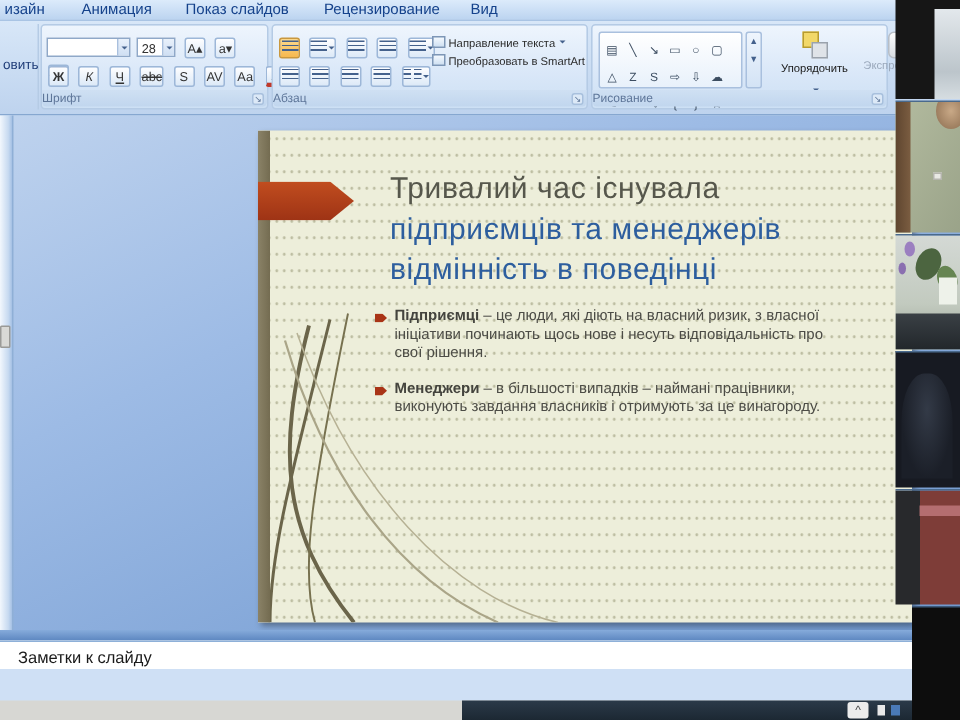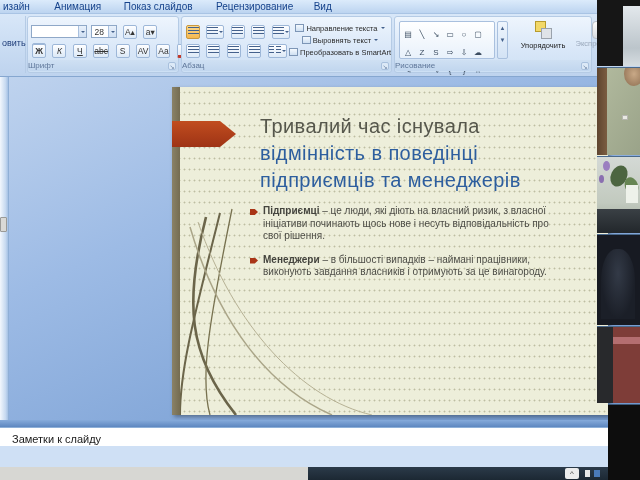--- a/index.html
+++ b/index.html
@@ -31,21 +31,21 @@
   .btn.dis,.dis{color:#9aa8bb;}
   .combo{display:inline-block;height:13px;border:1px solid #8fa8c8;background:#fff;
     font-size:8.5px;line-height:12px;color:#333;vertical-align:top;position:relative;padding-right:9px;padding-left:2px;}
   .combo .arr{position:absolute;right:0;top:0;width:8px;height:100%;
     background:linear-gradient(#e9f1fb,#cfdff3);border-left:1px solid #a9c0de;}
   .combo .arr:after{content:"";position:absolute;left:2px;top:5px;border:2px solid transparent;border-top-color:#44618c;}
   .lines{display:inline-block;width:11px;height:8px;
     background:repeating-linear-gradient(#44618c 0 1px,transparent 1px 3px);}
   .minicaret{display:inline-block;width:0;height:0;border:2px solid transparent;border-top-color:#44618c;margin-left:1px;}
 
-  .txtbtn{height:12px;font-size:7.5px;color:#2a2a2a;white-space:nowrap;line-height:12px;overflow:hidden;text-align:center;}
+  .txtbtn{height:12px;font-size:7.5px;color:#2a2a2a;white-space:nowrap;line-height:12px;overflow:hidden;}
   .txtbtn .tbi{display:inline-block;width:9px;height:8px;border:1px solid #7d96b6;
     background:linear-gradient(#f4f9fe,#cfe0f2);vertical-align:-1px;margin-right:2px;}
 
   .shapecell{display:inline-block;width:14px;height:11px;font-size:8px;line-height:11px;
     text-align:center;color:#3c4d61;}
   .shapebox{position:absolute;left:4px;top:4px;width:96px;height:38px;border:1px solid #a9c0de;
     background:linear-gradient(#fff,#e8f1fb);border-radius:2px;padding:1px;}
   .shapescroll{position:absolute;left:102px;top:4px;width:11px;height:38px;border:1px solid #a9c0de;
     background:linear-gradient(#eef5fd,#d3e3f5);font-size:6px;color:#44618c;text-align:center;line-height:12px;border-radius:2px;}
 
@@ -170,21 +170,20 @@
       </div>
       <div style="position:absolute;left:3px;top:27px;white-space:nowrap;">
         <span class="btn"><span class="lines"></span></span>
         <span class="btn"><span class="lines"></span></span>
         <span class="btn"><span class="lines"></span></span>
         <span class="btn"><span class="lines"></span></span>
         <span class="btn"><span class="lines" style="width:5px"></span> <span class="lines" style="width:5px"></span><span class="minicaret"></span></span>
       </div>
       <div style="position:absolute;left:106px;top:6px;width:104px;">
         <div class="txtbtn"><span class="tbi"></span><span>Направление текста</span> <span class="minicaret"></span></div>
-        <div class="txtbtn"><span class="tbi"></span><span>Выровнять текст</span> <span class="minicaret"></span></div>
         <div class="txtbtn dis"><span class="tbi"></span><span>Преобразовать в SmartArt</span> </div>
       </div>
       <div class="glabel">Абзац</div>
       <div class="launcher">↘</div>
     </div>
 
     <div class="rgroup" style="left:394px;width:198px;">
       <div class="shapebox">
         <span class="shapecell">▤</span><span class="shapecell">╲</span><span class="shapecell">↘</span><span class="shapecell">▭</span><span class="shapecell">○</span><span class="shapecell">▢</span><span class="shapecell">△</span><span class="shapecell">Z</span><span class="shapecell">S</span><span class="shapecell">⇨</span><span class="shapecell">⇩</span><span class="shapecell">☁</span><span class="shapecell">✎</span><span class="shapecell">⌒</span><span class="shapecell">∿</span><span class="shapecell">{</span><span class="shapecell">}</span><span class="shapecell">☆</span>
       </div>
@@ -219,22 +218,22 @@
         <path d="M34,130 C12,215 16,268 64,328" stroke="#6b654a" stroke-width="2.6" fill="none"></path>
         <path d="M48,126 C22,230 8,282 8,328" stroke="#6b654a" stroke-width="2" fill="none"></path>
         <path d="M60,122 C36,240 28,292 38,328" stroke="#77714f" stroke-width="1.3" fill="none"></path>
         <path d="M18,140 C46,235 96,300 160,328" stroke="#aaa588" stroke-width="1.5" fill="none"></path>
         <path d="M26,135 C62,240 130,312 200,328" stroke="#b6b194" stroke-width="1" fill="none"></path>
       </svg>
       <div class="sidebar-accent"></div>
       <div class="title-arrow"></div>
       <div class="slidetitle">
         <div class="t-gray">Тривалий час існувала</div>
+        <div class="t-blue">підприємців та менеджерів</div>
         <div class="t-blue">відмінність в поведінці</div>
-        <div class="t-blue">підприємців та менеджерів</div>
       </div>
       <div class="bullets">
         <div class="bullet">
           <div class="bmark"></div>
           <div class="btext"><b>Підприємці</b><span> – це люди, які діють на власний ризик, з власної ініціативи починають щось нове і несуть відповідальність про свої рішення.</span></div>
         </div>
         <div class="bullet">
           <div class="bmark"></div>
           <div class="btext"><b>Менеджери</b><span> – в більшості випадків – наймані працівники, виконують завдання власників і отримують за це винагороду.</span></div>
         </div>

